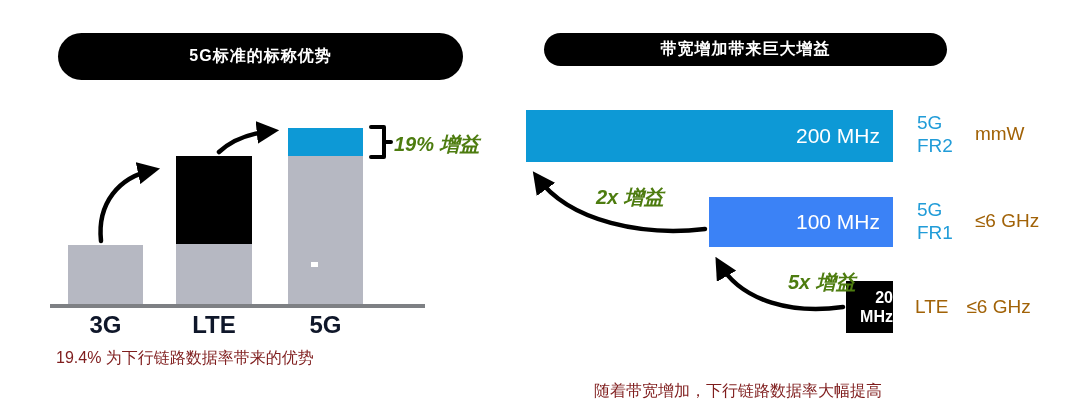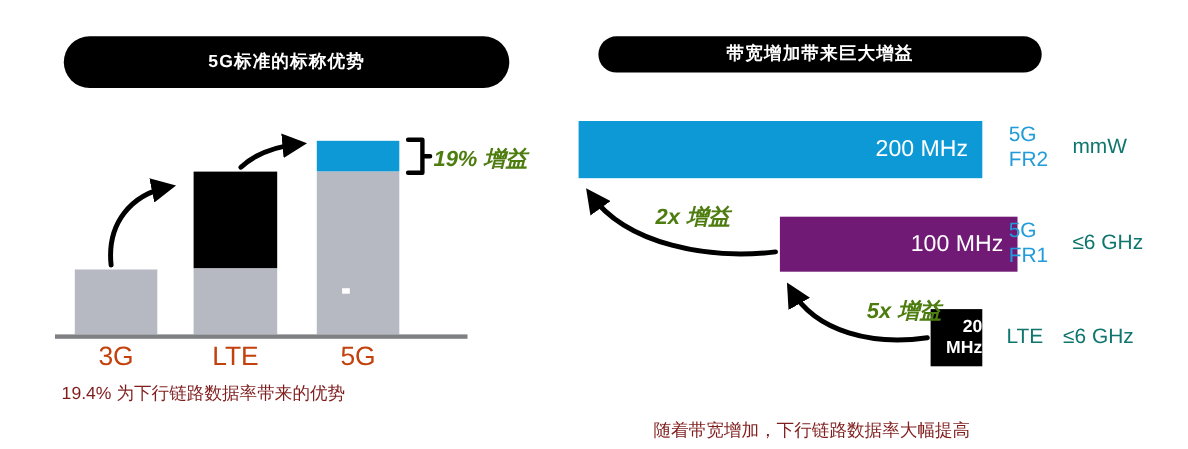--- a/index.html
+++ b/index.html
@@ -4,29 +4,29 @@
 <style>
   html,body{margin:0;padding:0;background:#ffffff;}
   body{font-family:"Liberation Sans","DejaVu Sans",sans-serif;}
   #canvas{position:relative;width:1080px;height:408px;background:#ffffff;overflow:hidden;}
   .abs{position:absolute;}
   .pill{background:#000000;border-radius:24px;color:#ffffff;font-size:16px;font-weight:bold;
         display:flex;align-items:center;justify-content:center;letter-spacing:1px;}
   .bar{position:absolute;}
   .gray{background:#b6b8c2;}
   .blue{background:#0d99d6;}
-  .lightblue{background:#701a75;padding-left:32px;}
+  .lightblue{background:#3b82f6;}
   .blk{background:#000000;}
-  .cat-label{position:absolute;text-align:center;font-size:24px;font-weight:normal;color:#c2410c;}
+  .cat-label{position:absolute;text-align:center;font-size:24px;font-weight:bold;color:#0f172a;}
   .caption{position:absolute;color:#7f1d1d;font-size:16px;white-space:nowrap;}
   .gain{position:absolute;color:#4d7c0f;font-size:20px;font-weight:bold;white-space:nowrap;font-style:italic;}
   .mhz-text{position:absolute;color:#ffffff;font-size:21px;text-align:center;white-space:nowrap;}
   .side-label{position:absolute;display:flex;align-items:center;gap:22px;}
   .tech-stack{display:flex;flex-direction:column;line-height:23px;font-size:19px;color:#219cd8;}
-  .spec{font-size:19px;color:#0f766e;white-space:nowrap;}
+  .spec{font-size:19px;color:#a16207;white-space:nowrap;}
   .baseline{position:absolute;background:#7e8084;}
   svg.overlay{position:absolute;left:0;top:0;pointer-events:none;}
 </style>
 </head>
 <body>
 
 <div id="canvas">
 
   <div class="pill abs" style="left:58px;top:33px;width:405px;height:47px;">
     <span>5G标准的标称优势</span>

